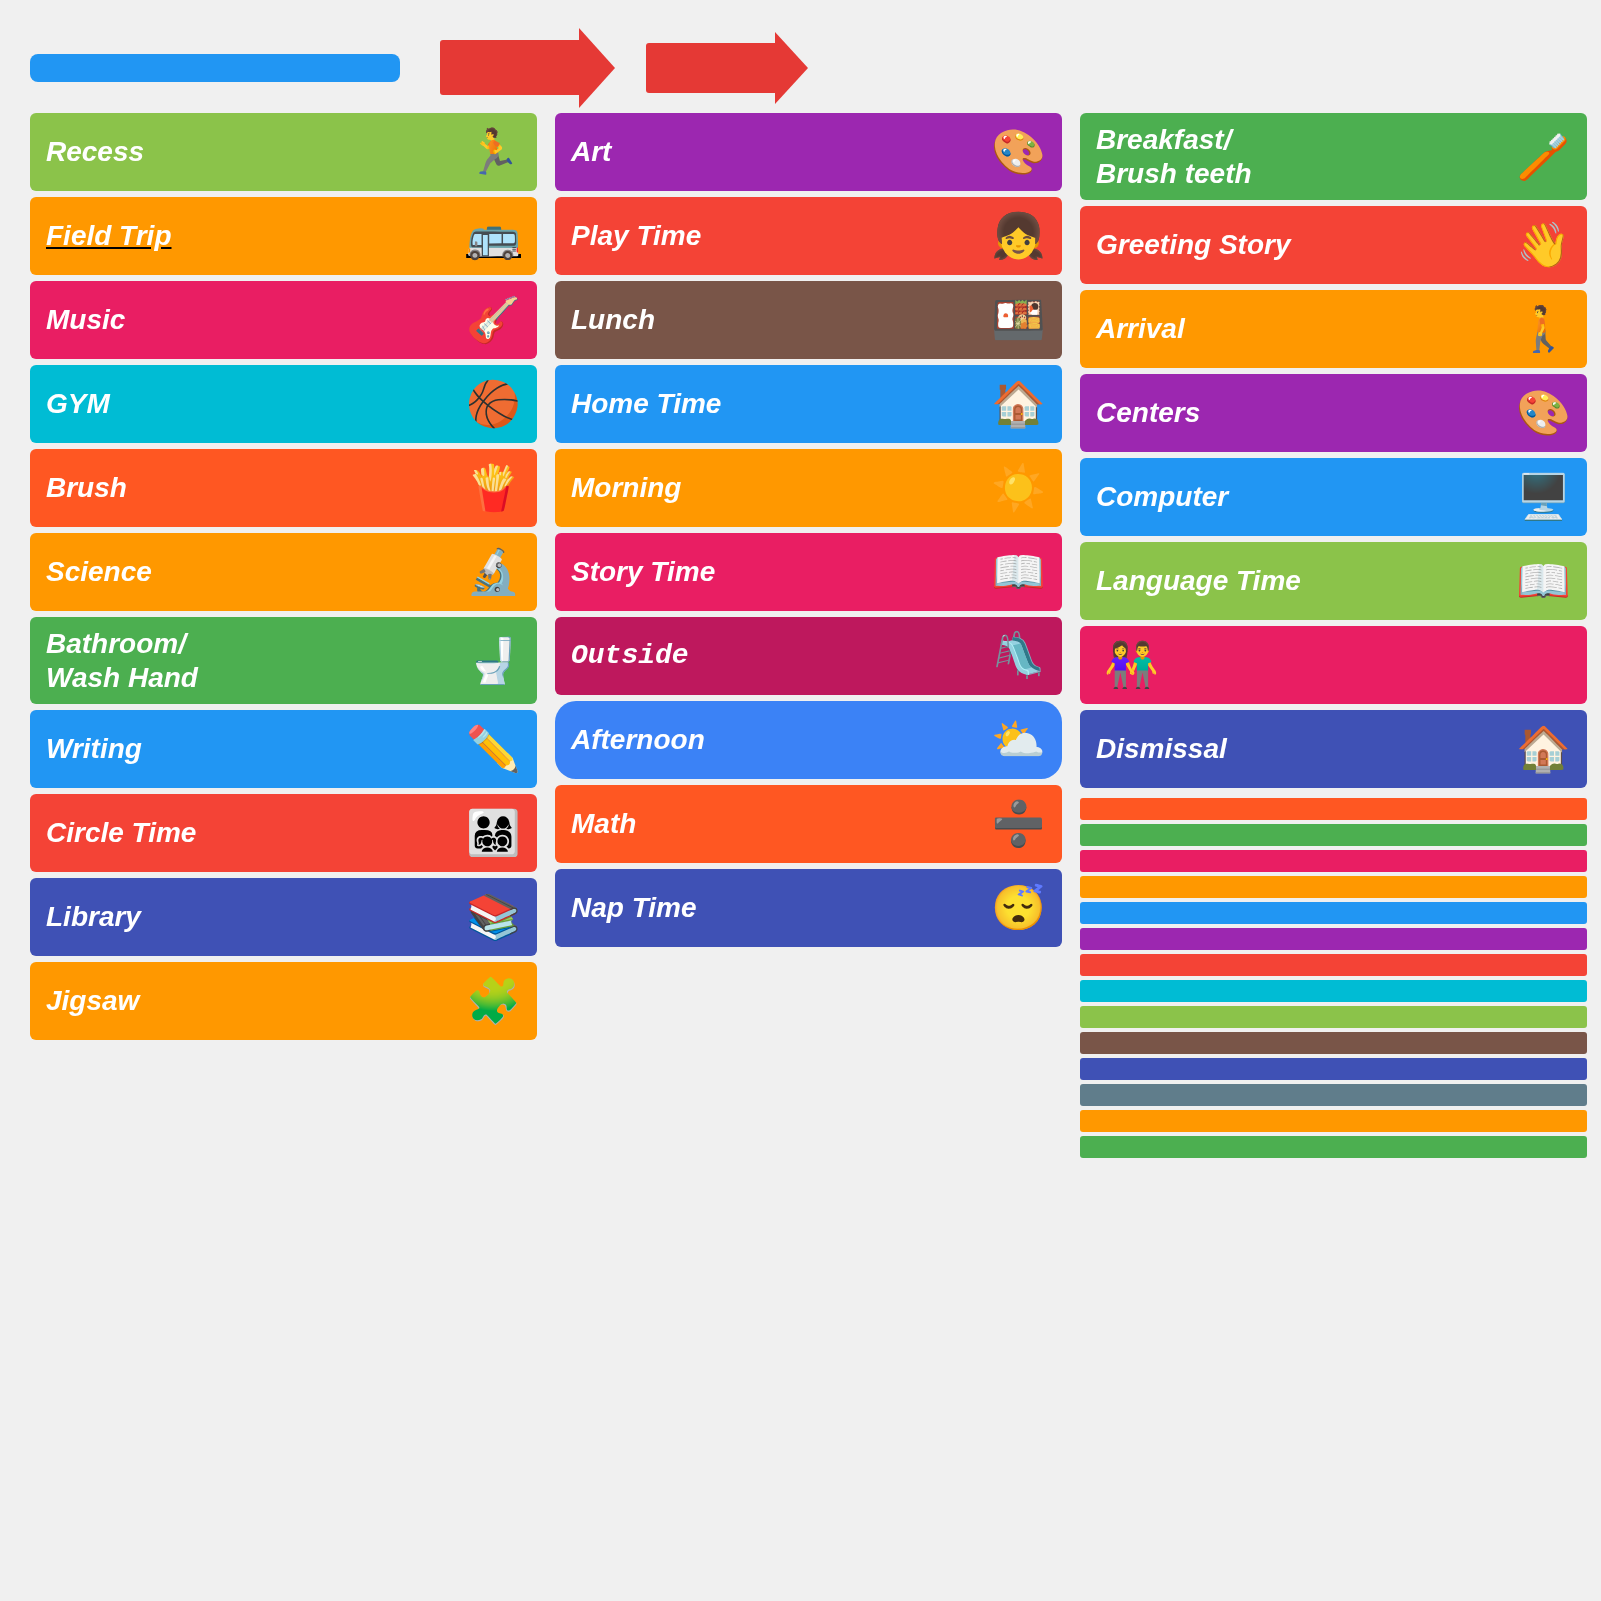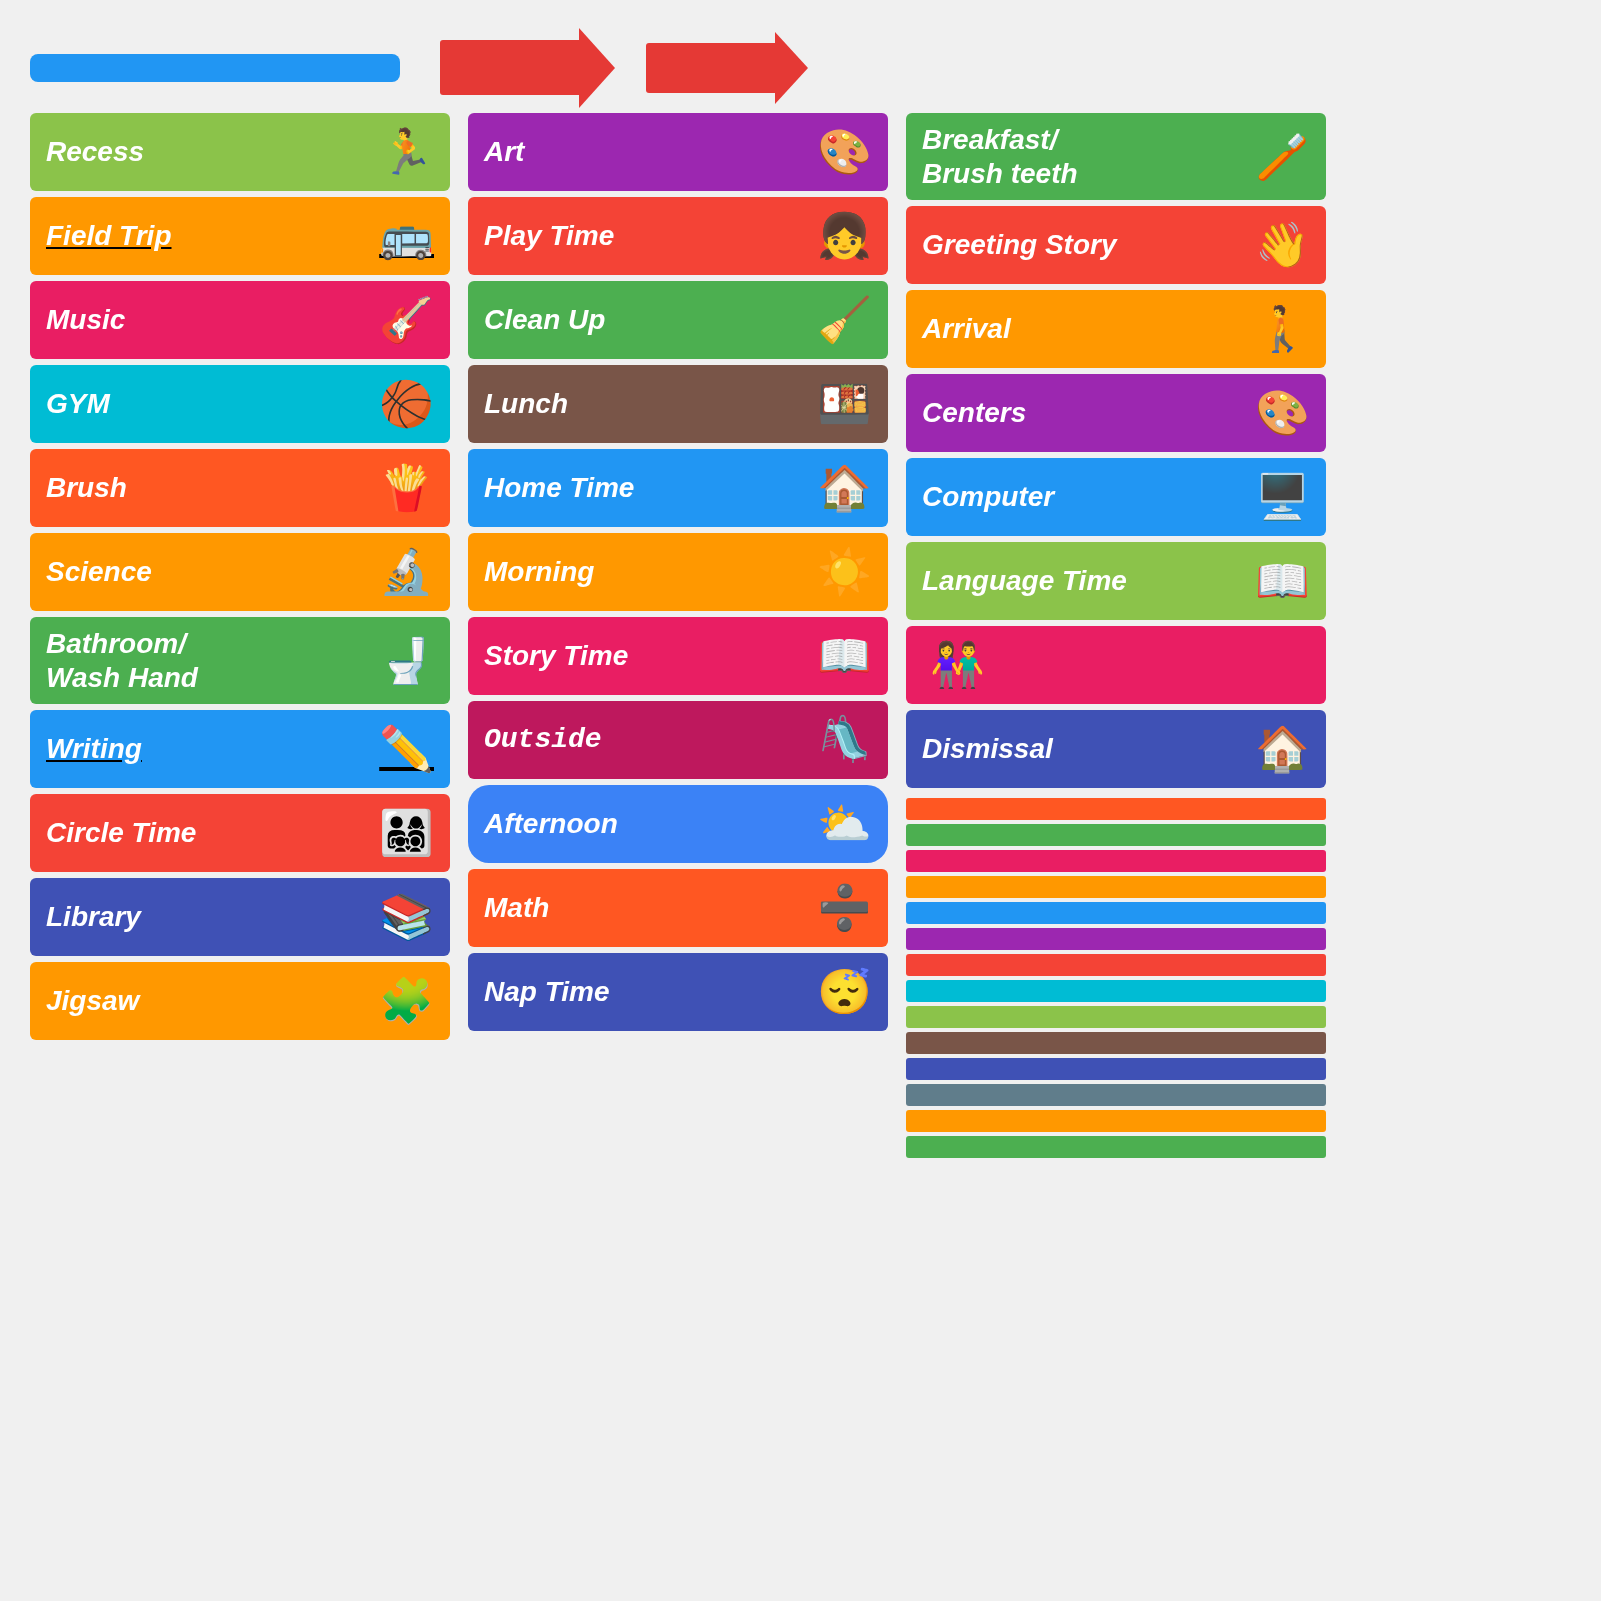--- a/index.html
+++ b/index.html
@@ -9,21 +9,21 @@
       background: #f0f0f0;
       font-family: Arial, sans-serif;
       overflow: hidden;
       position: relative;
     }
 
     .main-container {
       position: absolute;
       top: 40px;
       left: 30px;
-      width: 1296px;
+      width: 1557px;
     }
 
     
     .header-row {
       display: flex;
       align-items: center;
       margin-bottom: 18px;
       gap: 20px;
     }
 
@@ -183,21 +183,21 @@
         </div>
         <div class="card" style="background: rgb(255, 152, 0);">
           <div class="card-label" style="white-space: pre-line;">Science</div>
           <div class="card-icon">🔬</div>
         </div>
         <div class="card" style="background: rgb(76, 175, 80);">
           <div class="card-label" style="white-space: pre-line;">Bathroom/
 Wash Hand</div>
           <div class="card-icon">🚽</div>
         </div>
-        <div class="card" style="background: rgb(33, 150, 243); text-decoration: underline;">
+        <div class="card" style="background: rgb(33, 150, 243);">
           <div class="card-label" style="white-space: pre-line;">Writing</div>
           <div class="card-icon">✏️</div>
         </div>
         <div class="card" style="background: rgb(244, 67, 54);">
           <div class="card-label" style="white-space: pre-line;">Circle Time</div>
           <div class="card-icon">👨‍👩‍👧‍👦</div>
         </div>
         <div class="card" style="background: rgb(63, 81, 181);">
           <div class="card-label" style="white-space: pre-line;">Library</div>
           <div class="card-icon">📚</div>
@@ -209,24 +209,20 @@
       </div>
 
     <div class="col" id="col2">
         <div class="card" style="background: rgb(156, 39, 176);">
           <div class="card-label" style="white-space: pre-line;">Art</div>
           <div class="card-icon">🎨</div>
         </div>
         <div class="card" style="background: rgb(244, 67, 54);">
           <div class="card-label" style="white-space: pre-line;">Play Time</div>
           <div class="card-icon">👧</div>
-        </div>
-        <div class="card" style="background: rgb(76, 175, 80);">
-          <div class="card-label" style="white-space: pre-line;">Clean Up</div>
-          <div class="card-icon">🧹</div>
         </div>
         <div class="card" style="background: rgb(121, 85, 72);">
           <div class="card-label" style="white-space: pre-line;">Lunch</div>
           <div class="card-icon">🍱</div>
         </div>
         <div class="card" style="background: rgb(33, 150, 243);">
           <div class="card-label" style="white-space: pre-line;">Home Time</div>
           <div class="card-icon">🏠</div>
         </div>
         <div class="card" style="background: rgb(255, 152, 0);">

